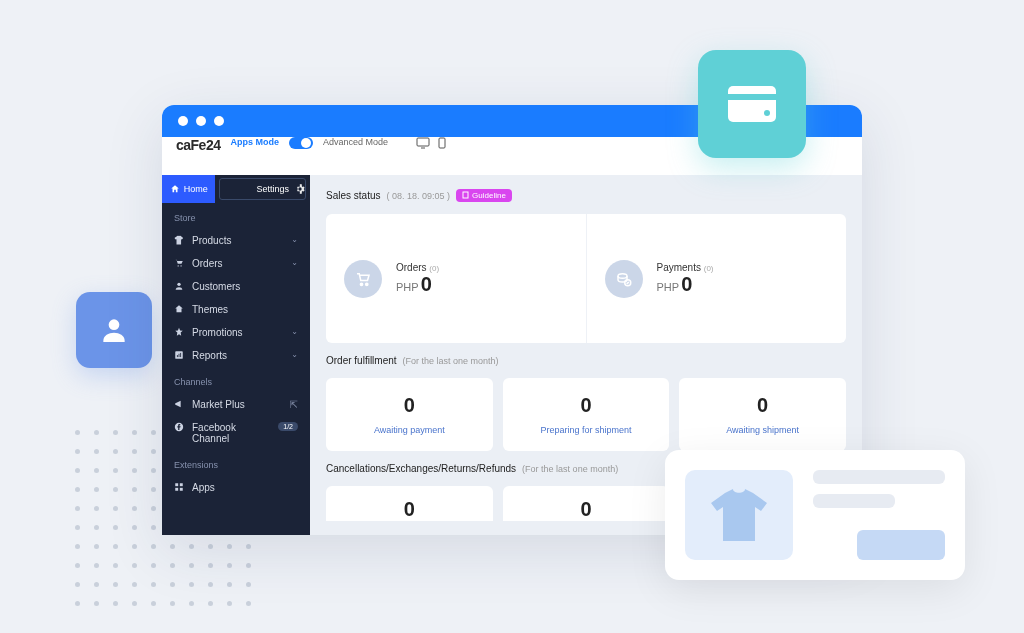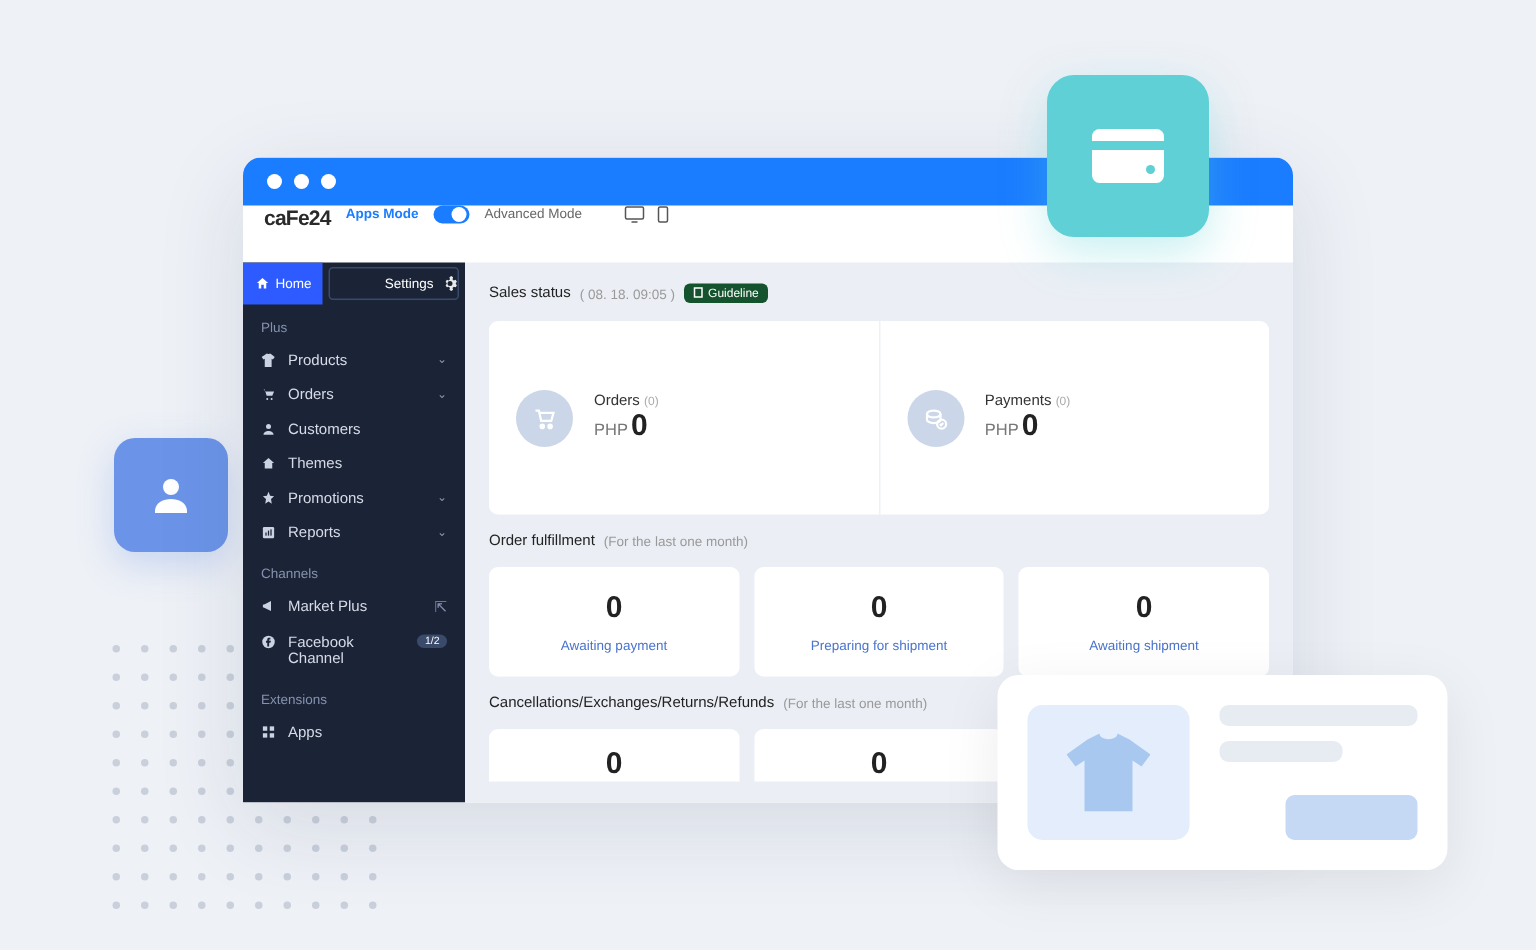--- a/index.html
+++ b/index.html
@@ -41,21 +41,21 @@
 .side-item { display: flex; align-items: flex-start; padding: 6px 12px; gap: 8px; color: #d6dbe6; cursor: pointer; }
 .side-item .lbl { flex: 1; }
 .side-item .chev { font-size: 8px; color: #8691ad; }
 .side-item .ext { font-size: 10px; color: #8691ad; }
 .side-badge { background: #3a4a6a; color: #fff; border-radius: 8px; padding: 1px 5px; font-size: 7px; }
 .side-item svg { flex-shrink: 0; }
 
 .main { flex: 1; background: #ebeff5; padding: 14px 16px; display: flex; flex-direction: column; gap: 12px; overflow: hidden; }
 .section-head { display: flex; align-items: center; gap: 6px; font-size: 10px; color: #222; }
 .section-head .sub { color: #999; font-size: 9px; }
-.guideline { background: #14532d; color: #fff; font-size: 8px; border-radius: 4px; padding: 2px 6px; display: flex; align-items: flex-start; gap: 3px; }
+.guideline { background: #d946ef; color: #fff; font-size: 8px; border-radius: 4px; padding: 2px 6px; display: flex; align-items: flex-start; gap: 3px; }
 
 .card-row { display: flex; gap: 10px; }
 .card { background: #fff; border-radius: 6px; flex: 1; }
 .stat-card { padding: 14px 18px; display: flex; align-items: center; gap: 14px; }
 .stat-icon { width: 38px; height: 38px; background: #cbd6e8; border-radius: 50%; display: flex; align-items: center; justify-content: center; }
 .stat-info .title { font-size: 10px; color: #333; }
 .stat-info .title .cnt { color: #aaa; font-size: 8px; }
 .stat-info .value { font-size: 11px; color: #777; display: flex; align-items: baseline; gap: 2px; }
 .stat-info .value .num { font-size: 20px; font-weight: 700; color: #222; }
 
@@ -233,21 +233,21 @@
           <span>Home</span>
         </div>
         <div class="side-tab settings">
           <span>Settings</span>
           <svg width="10" height="10" viewBox="0 0 24 24" fill="#fff">
               <path d="M12 8a4 4 0 100 8 4 4 0 000-8zm9 4l2 3-2 3-3-1-2 2 1 3-3 2-3-2 1-3-2-2-3 1-2-3 2-3-2-3 2-3 3 1 2-2-1-3 3-2 3 2-1 3 2 2 3-1 2 3z" opacity=".9"></path>
             </svg>
         </div>
       </div>
 
-      <div class="side-section">Plus</div>
+      <div class="side-section">Store</div>
       <div class="side-item">
         <svg width="10" height="10" viewBox="0 0 24 24" fill="#cbd2e2">
             <path d="M7 3l3-2c0 2 4 2 4 0l3 2 5 4-3 4-2-1v13H6V10l-2 1-3-4z"></path>
           </svg>
         <span class="lbl">Products</span>
         <span class="chev">⌄</span>
       </div>
       <div class="side-item">
         <svg width="10" height="10" viewBox="0 0 24 24" fill="#cbd2e2">
             <path d="M4 4h2l3 10h9l3-7H8"></path>

